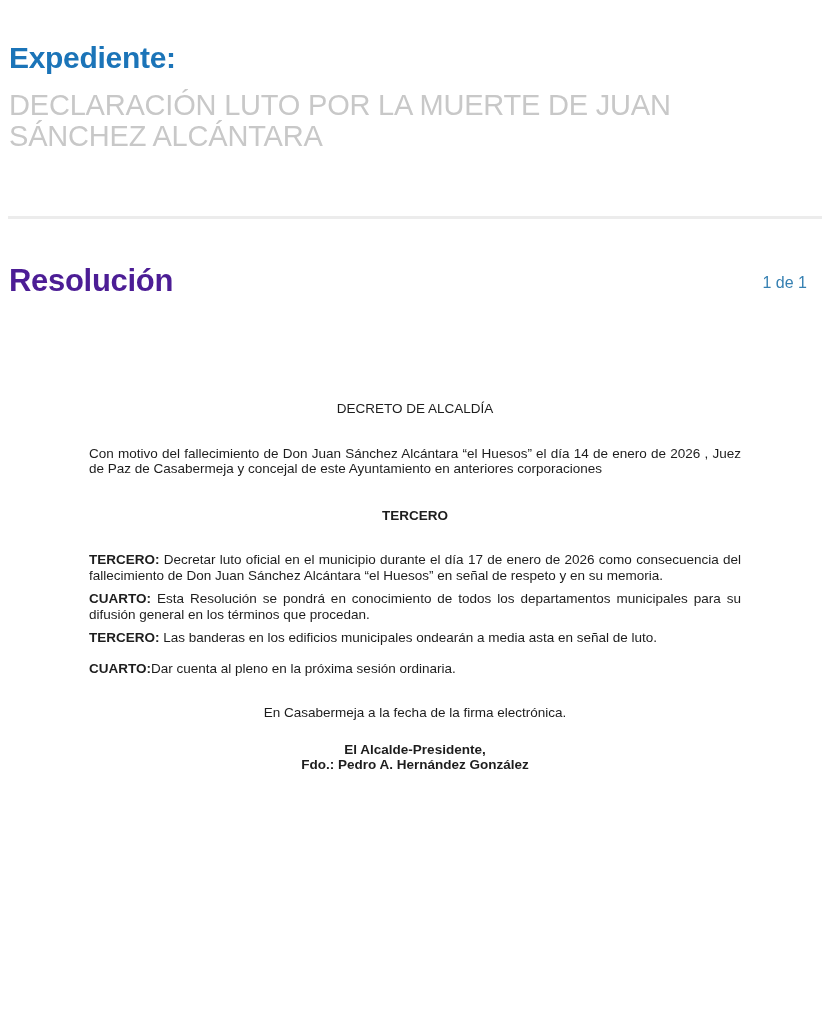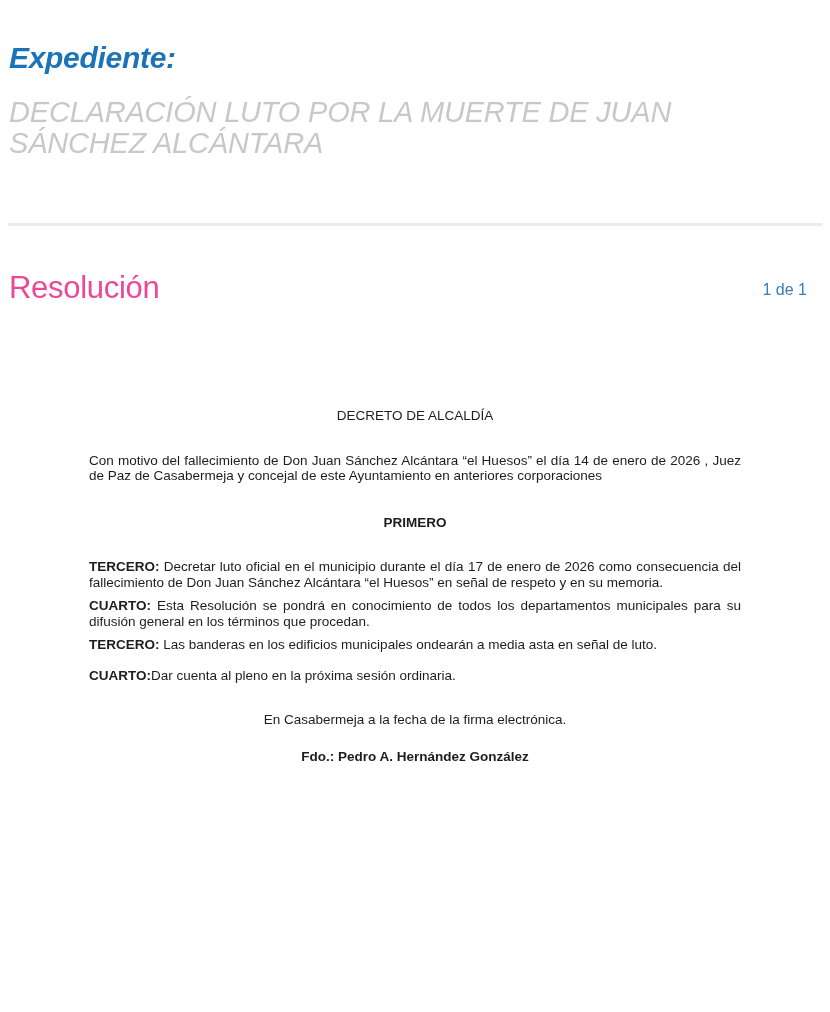--- a/index.html
+++ b/index.html
@@ -11,31 +11,30 @@
   }
   body {
     height: 1012px;
     position: relative;
     overflow: hidden;
   }
 
   
   .page-header {
     padding: 42px 18px 0 9px;
-    font-style: italic;
   }
   .expediente-label {
     color: #1b74b8;
     font-size: 30px;
     font-weight: 700;
     line-height: 32px;
     letter-spacing: -0.3px;
   }
   .expediente-title {
-    margin-top: 23px;
+    margin-top: 16px;
     color: #c8c8c8;
     font-size: 29px;
     font-weight: 400;
     line-height: 31px;
     letter-spacing: -0.2px;
     max-width: 712px;
   }
 
   .header-divider {
     border: none;
@@ -45,23 +44,23 @@
 
   
   .section-row {
     margin-top: 45px;
     padding: 0 23px 0 9px;
     display: flex;
     justify-content: space-between;
     align-items: flex-end;
   }
   .section-title {
-    color: #ec4899;
+    color: #4c1d95;
     font-size: 31px;
-    font-weight: 400;
+    font-weight: 700;
     line-height: 34px;
     letter-spacing: -0.3px;
   }
   .page-indicator {
     color: #3680b2;
     font-size: 16px;
     font-weight: 400;
     line-height: 30px;
   }
 
@@ -118,29 +117,30 @@
 <div class="section-row">
   <div class="section-title">Resolución</div>
   <div class="page-indicator">1 de 1</div>
 </div>
 
 <article class="document-page">
   <p class="doc-heading">DECRETO DE ALCALDÍA</p>
 
   <p class="doc-intro">Con motivo del fallecimiento de Don Juan Sánchez Alcántara “el Huesos” el día 14 de enero de 2026 , Juez de Paz de Casabermeja y concejal de este Ayuntamiento en anteriores corporaciones</p>
 
-  <p class="doc-subheading">PRIMERO</p>
+  <p class="doc-subheading">TERCERO</p>
 
   <p class="doc-item"><b>TERCERO:</b><span> Decretar luto oficial en el municipio durante el día 17 de enero de 2026 como consecuencia del fallecimiento de Don Juan Sánchez Alcántara “el Huesos” en señal de respeto y en su memoria.</span></p>
 
 
   <p class="doc-item"><b>CUARTO:</b><span> Esta Resolución se pondrá en conocimiento de todos los departamentos municipales para su difusión general en los términos que procedan.</span></p>
 
   <p class="doc-item"><b>TERCERO:</b><span> Las banderas en los edificios municipales ondearán a media asta en señal de luto.</span></p>
 
   <p class="doc-item last"><b>CUARTO:</b><span>Dar cuenta al pleno en la próxima sesión ordinaria.</span></p>
 
   <p class="place-line">En Casabermeja a la fecha de la firma electrónica.</p>
 
   <div class="signature-block">
+    <div>El Alcalde-Presidente,</div>
     <div>Fdo.: Pedro A. Hernández González</div>
   </div>
 </article>
 
 </body></html>

